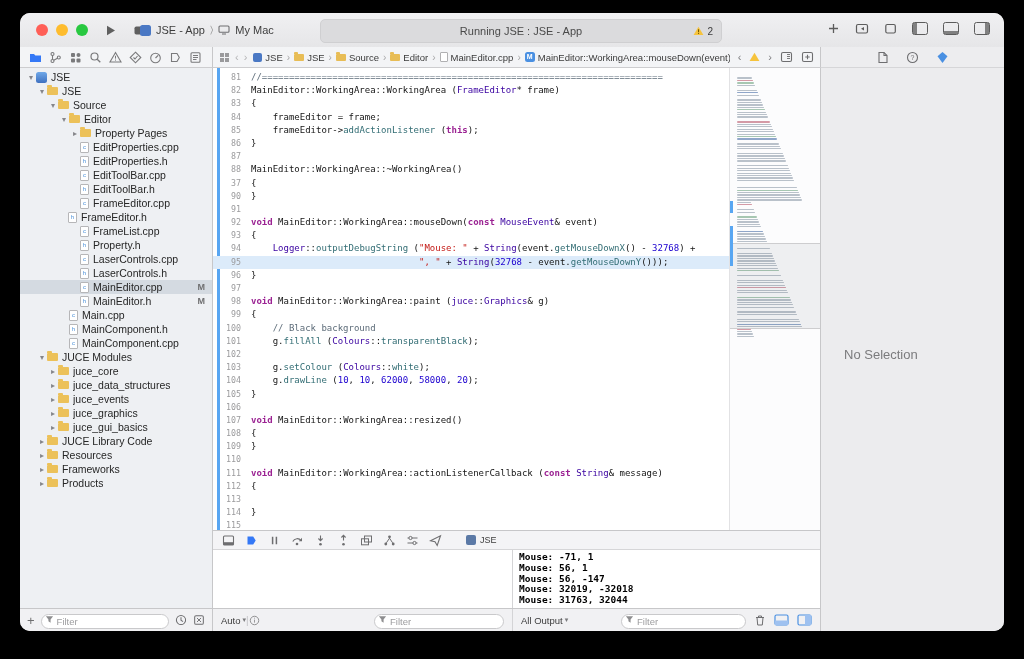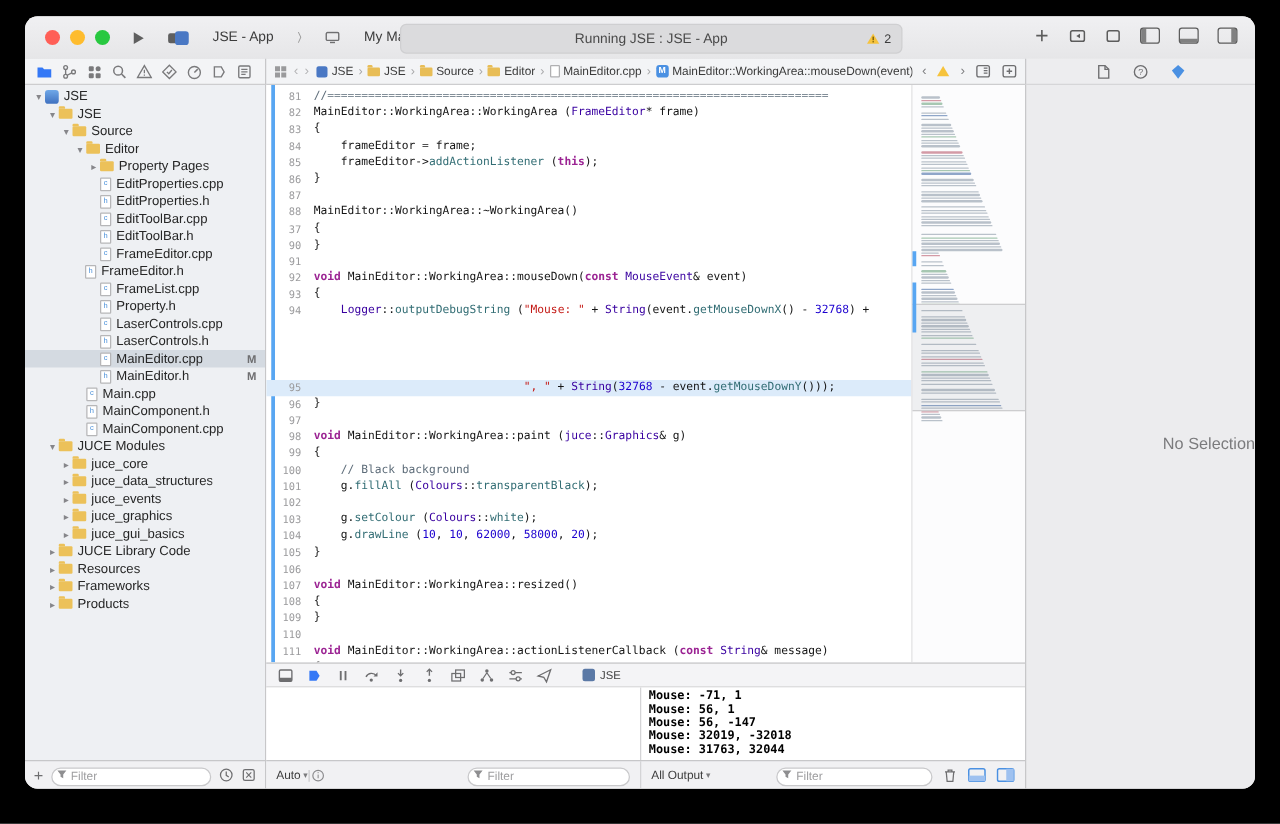--- a/index.html
+++ b/index.html
@@ -6,21 +6,21 @@
   body{width:1024px;height:659px;background:#000;font-family:"Liberation Sans",sans-serif;position:relative;overflow:hidden;}
   .window{position:absolute;left:20px;top:13px;width:984px;height:618px;background:#ececee;border-radius:10px;overflow:hidden;box-shadow:0 18px 45px rgba(0,0,0,.65);}
 
   
   .titlebar{position:absolute;left:0;top:0;right:0;height:34px;background:linear-gradient(#f0f0f2,#e6e6e8);border-bottom:1px solid #d2d2d4;}
   .tl{position:absolute;top:11px;width:12px;height:12px;border-radius:50%;}
   .tl.r{left:16px;background:var(--traffic-red);}
   .tl.y{left:36px;background:var(--traffic-yellow);}
   .tl.g{left:56px;background:var(--traffic-green);}
   .tbtn{position:absolute;top:9px;width:16px;height:16px;border:none;background:none;padding:0;cursor:default;}
-  .scheme{position:absolute;left:120px;top:8px;height:18px;display:flex;align-items:center;gap:19px;font-size:11px;color:#3c3c3c;}
+  .scheme{position:absolute;left:120px;top:8px;height:18px;display:flex;align-items:center;gap:5px;font-size:11px;color:#3c3c3c;}
   .scheme .sep{color:#9a9a9a;font-size:10px;}
   .appico{width:11px;height:11px;border-radius:2.5px;background:#4a78c4;display:inline-block;}
   .status-pill{position:absolute;left:300px;top:6px;width:400px;height:22px;background:#dbdbdd;border:1px solid #cfcfd1;border-radius:5px;display:flex;align-items:center;justify-content:center;font-size:11px;color:#4a4a4a;}
   .status-pill .warnbox{position:absolute;right:8px;display:flex;align-items:center;gap:3px;font-size:10px;color:#3c3c3c;}
   .tb-right{position:absolute;right:14px;top:9px;display:flex;align-items:center;gap:15px;}
   .pt{width:14px;height:11px;border:1.4px solid #5c5c5c;border-radius:2.5px;position:relative;display:inline-block;}
   .pt i{position:absolute;background:#5c5c5c;opacity:.75;display:block;}
   .pt.left i{left:0;top:0;bottom:0;width:4px;}
   .pt.bottom i{left:0;right:0;bottom:0;height:3.5px;}
   .pt.right i{right:0;top:0;bottom:0;width:4px;}
@@ -61,21 +61,21 @@
   .filterwrap{position:relative;flex:1;min-width:40px;}
   .filterwrap svg{position:absolute;left:4px;top:3.5px;}
   input.filter{width:100%;height:15px;border:1px solid #c9c9cb;border-radius:8px;background:#fff;font-size:9.5px;color:#333;padding:0 4px 0 15px;box-sizing:border-box;outline:none;font-family:"Liberation Sans",sans-serif;}
   input.filter::placeholder{color:#9d9d9f;}
 
   
   .editor{position:absolute;left:193px;top:55px;width:607px;height:462px;background:#fff;overflow:hidden;}
   .changebar{position:absolute;left:4px;top:0;bottom:0;width:3px;background:var(--change-bar);}
   .code-lines{position:absolute;left:0;top:3px;right:90px;}
   .cline{display:flex;height:13.2px;line-height:13.2px;white-space:pre;font-family:"DejaVu Sans Mono",monospace;font-size:9px;}
-  .cline.hl{background:var(--line-highlight);margin-top:48px;}
+  .cline.hl{background:var(--line-highlight);}
   .lnum{width:28px;flex:none;text-align:right;padding-right:10px;color:#9b9b9d;font-size:8.3px;line-height:13.2px;}
   .ctext{white-space:pre;}
   .c-p{color:#141414;} .c-k{color:#9b2393;font-weight:bold;} .c-t{color:#3900a0;}
   .c-f{color:#326d74;} .c-s{color:#c41a16;} .c-n{color:#1c00cf;} .c-c{color:#5d6c79;}
   .minimap{position:absolute;right:0;top:0;bottom:0;width:90px;background:#fcfcfd;border-left:1px solid #e2e2e4;}
   .mm-lines{padding:7px 6px 0 7px;}
   .mbar{height:1.3px;margin-bottom:1.15px;border-radius:1px;}
   .mm-view{position:absolute;left:0;right:0;top:175px;height:84px;background:rgba(120,130,140,.10);border-top:1px solid #cdcdcf;border-bottom:1px solid #cdcdcf;}
   .mm-mark{position:absolute;left:0;width:2.5px;background:var(--change-bar);}
 
@@ -89,21 +89,21 @@
   .conline{font-family:"DejaVu Sans Mono",monospace;font-weight:bold;font-size:9.5px;line-height:10.8px;color:#000;white-space:pre;}
   .debug-bottom{position:absolute;left:193px;top:595px;width:607px;height:23px;background:#f1f1f3;border-top:1px solid #c7c7c9;display:flex;box-sizing:border-box;}
   .db-left{width:299px;flex:none;display:flex;align-items:center;gap:0;padding:0 8px;box-sizing:border-box;}
   .db-right{flex:1;display:flex;align-items:center;gap:8px;padding:0 8px;border-left:1px solid #d4d4d6;box-sizing:border-box;}
   .ddlabel{font-size:9.5px;color:#3c3c3c;display:flex;align-items:center;gap:2px;white-space:nowrap;}
   .chev{font-size:7px;color:#7a7a7c;}
   .vsep{color:#c4c4c6;font-size:10px;}
 
   
   .inspector{position:absolute;left:800px;top:55px;width:184px;height:563px;background:#ececee;border-left:1px solid #c7c7c9;box-sizing:border-box;}
-  .no-sel{position:absolute;left:0;right:0;top:279px;text-align:right;font-size:13px;color:#7b7b7d;}
+  .no-sel{position:absolute;left:0;right:0;top:279px;text-align:left;font-size:13px;color:#7b7b7d;padding-left:23px;}
 
   svg{display:block;}
   .ic{flex:none;}
 </style>
 </head>
 <body>
 
 <div class="window">
 
   <div class="titlebar">

